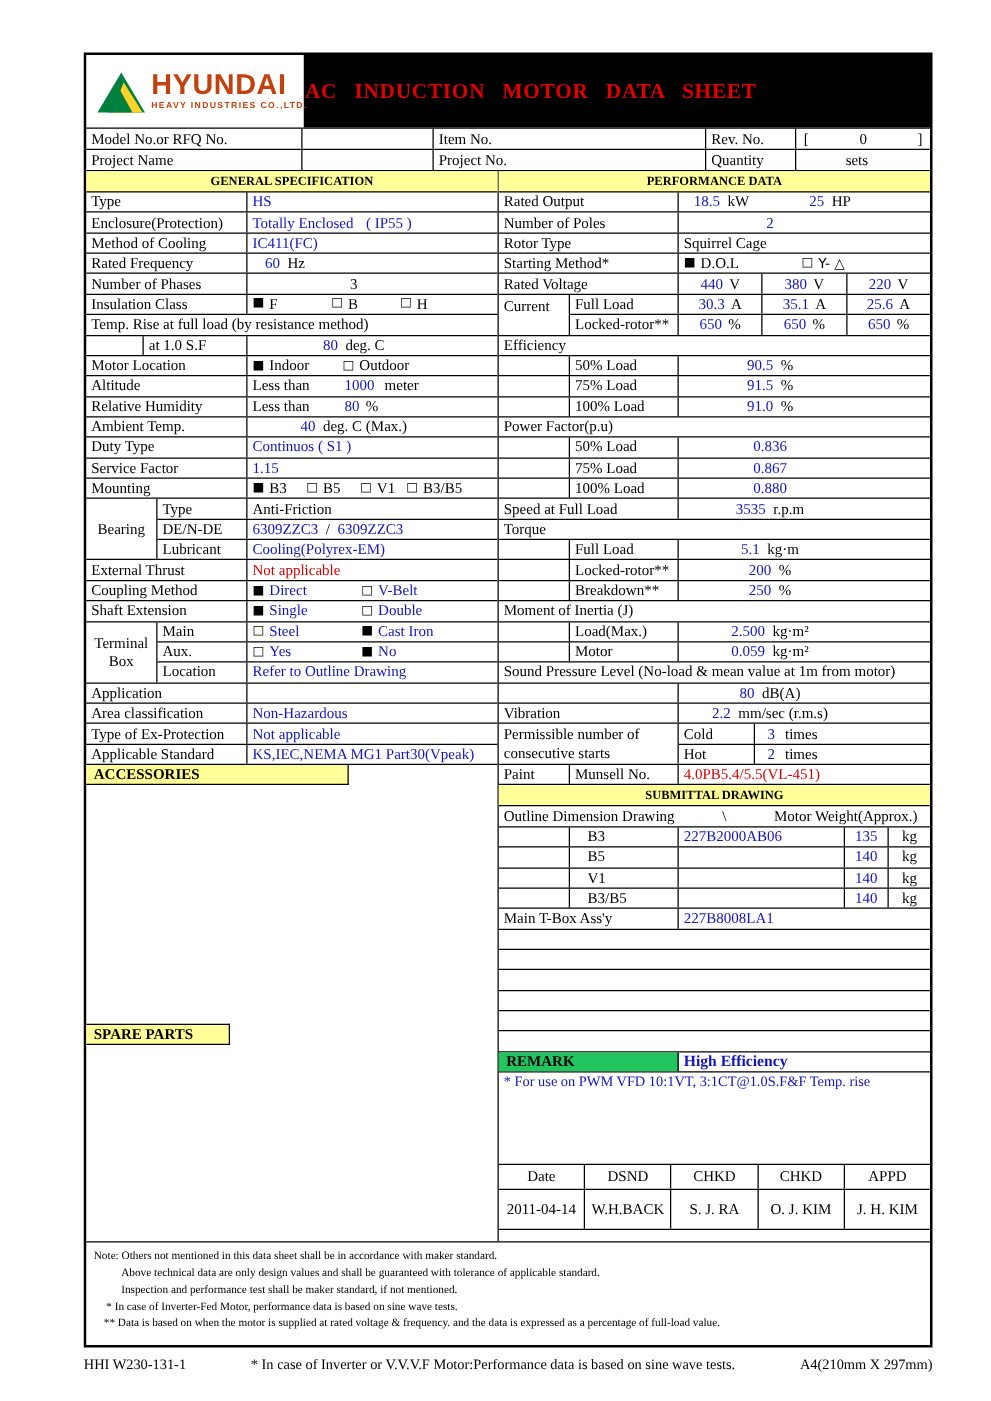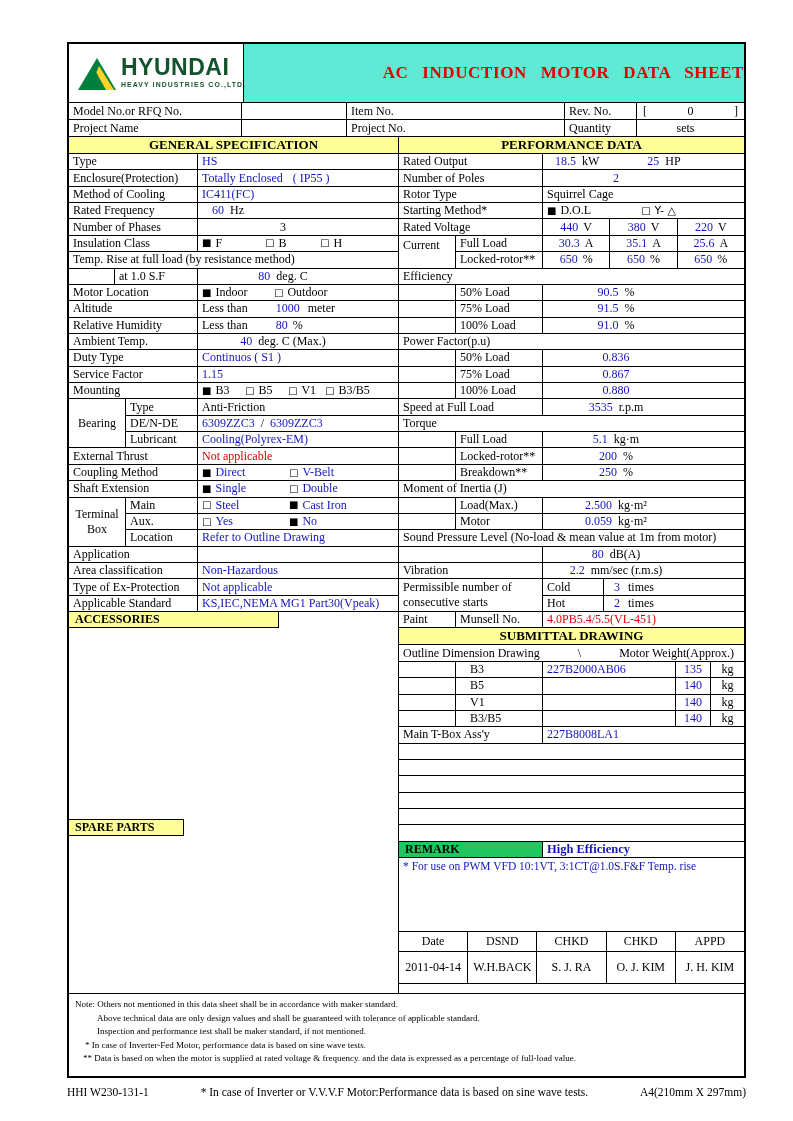--- a/index.html
+++ b/index.html
@@ -2,36 +2,36 @@
 <html><head>
 <meta charset="utf-8">
 <style>
 *{box-sizing:border-box;margin:0;padding:0}
 html,body{width:793px;height:1121px}
 body{position:relative;background:#fff;font-family:"Liberation Serif","DejaVu Serif",serif;color:#000;font-size:12px}
 .sheet{position:absolute;left:67px;top:42px;width:679px;height:1036px;border:2px solid #000;display:flex;flex-direction:column;background:#fff}
 .hdr{display:flex;height:59px;border-bottom:1px solid #000;flex:0 0 auto}
 .logo-cell{width:175px;border-right:1px solid #000;position:relative}
 .logo-tri{position:absolute;left:8px;top:13px}
-.logo-text{position:absolute;left:52px;top:12px;font-family:"Liberation Sans","DejaVu Sans",sans-serif;color:#14532d}
+.logo-text{position:absolute;left:52px;top:12px;font-family:"Liberation Sans","DejaVu Sans",sans-serif;color:#c2410c}
 .logo-brand{font-size:23px;font-weight:bold;letter-spacing:.5px;line-height:1}
 .logo-sub{font-size:6.9px;font-weight:bold;letter-spacing:1.1px;margin-top:2px;white-space:nowrap}
-.title-cell{flex:1;background:#5eead4;display:flex;align-items:center;justify-content:flex-end}
+.title-cell{flex:1;background:#000000;display:flex;align-items:center;justify-content:flex-start}
 .title-text{color:#e00000;font-weight:bold;font-size:17px;letter-spacing:.6px;word-spacing:9px}
 .irow{display:flex;height:17px;border-bottom:1px solid #000;flex:0 0 auto}
 .c{display:flex;align-items:center;padding:0 4px;white-space:nowrap;overflow:hidden}
 .br{border-right:1px solid #000}
 .flex1{flex:1}
 .w173{width:173px}.w105{width:105px}.w218{width:218px}.w72c{width:72px}
 .revcell{flex:1;display:flex;align-items:center;justify-content:space-between;padding:0 6px}
 .setscell{flex:1;display:flex;align-items:center;justify-content:center;padding-right:10px}
 .cols{flex:1;display:flex;min-height:0}
 .lcol{width:330px;border-right:1px solid #000;display:flex;flex-direction:column}
 .rcol{flex:1;display:flex;flex-direction:column}
-.sech{height:17px;flex:0 0 auto;background:#ffff99;border-bottom:1px solid #000;display:flex;align-items:center;justify-content:center;font-weight:bold;font-size:13px}
+.sech{height:17px;flex:0 0 auto;background:#ffff99;border-bottom:1px solid #000;display:flex;align-items:center;justify-content:center;font-weight:bold;font-size:10px}
 .r{display:flex;height:16.36px;flex:0 0 auto;border-bottom:1px solid #000;align-items:stretch}
 .nb{border-bottom:none}
 .ll{width:129px}.lv{flex:1}
 .rl{width:144px}
 .blue{color:#1414bb}.red{color:#d40000}
 .ml5{margin-left:5px}.ml6{margin-left:6px}.ml8{margin-left:8px}.ml10{margin-left:10px}.ml12{margin-left:28px}.ml48{margin-left:48px}.ml50{margin-left:50px}
 .pl10{padding-left:10px}.pl12{padding-left:12px}.pl14{padding-left:14px}
 .vcl{flex:1;display:flex;align-items:center;justify-content:center;padding-right:30px}
 .vcr{flex:1;display:flex;align-items:center;justify-content:center;padding-right:55px}
 .opt{display:flex;align-items:center}

